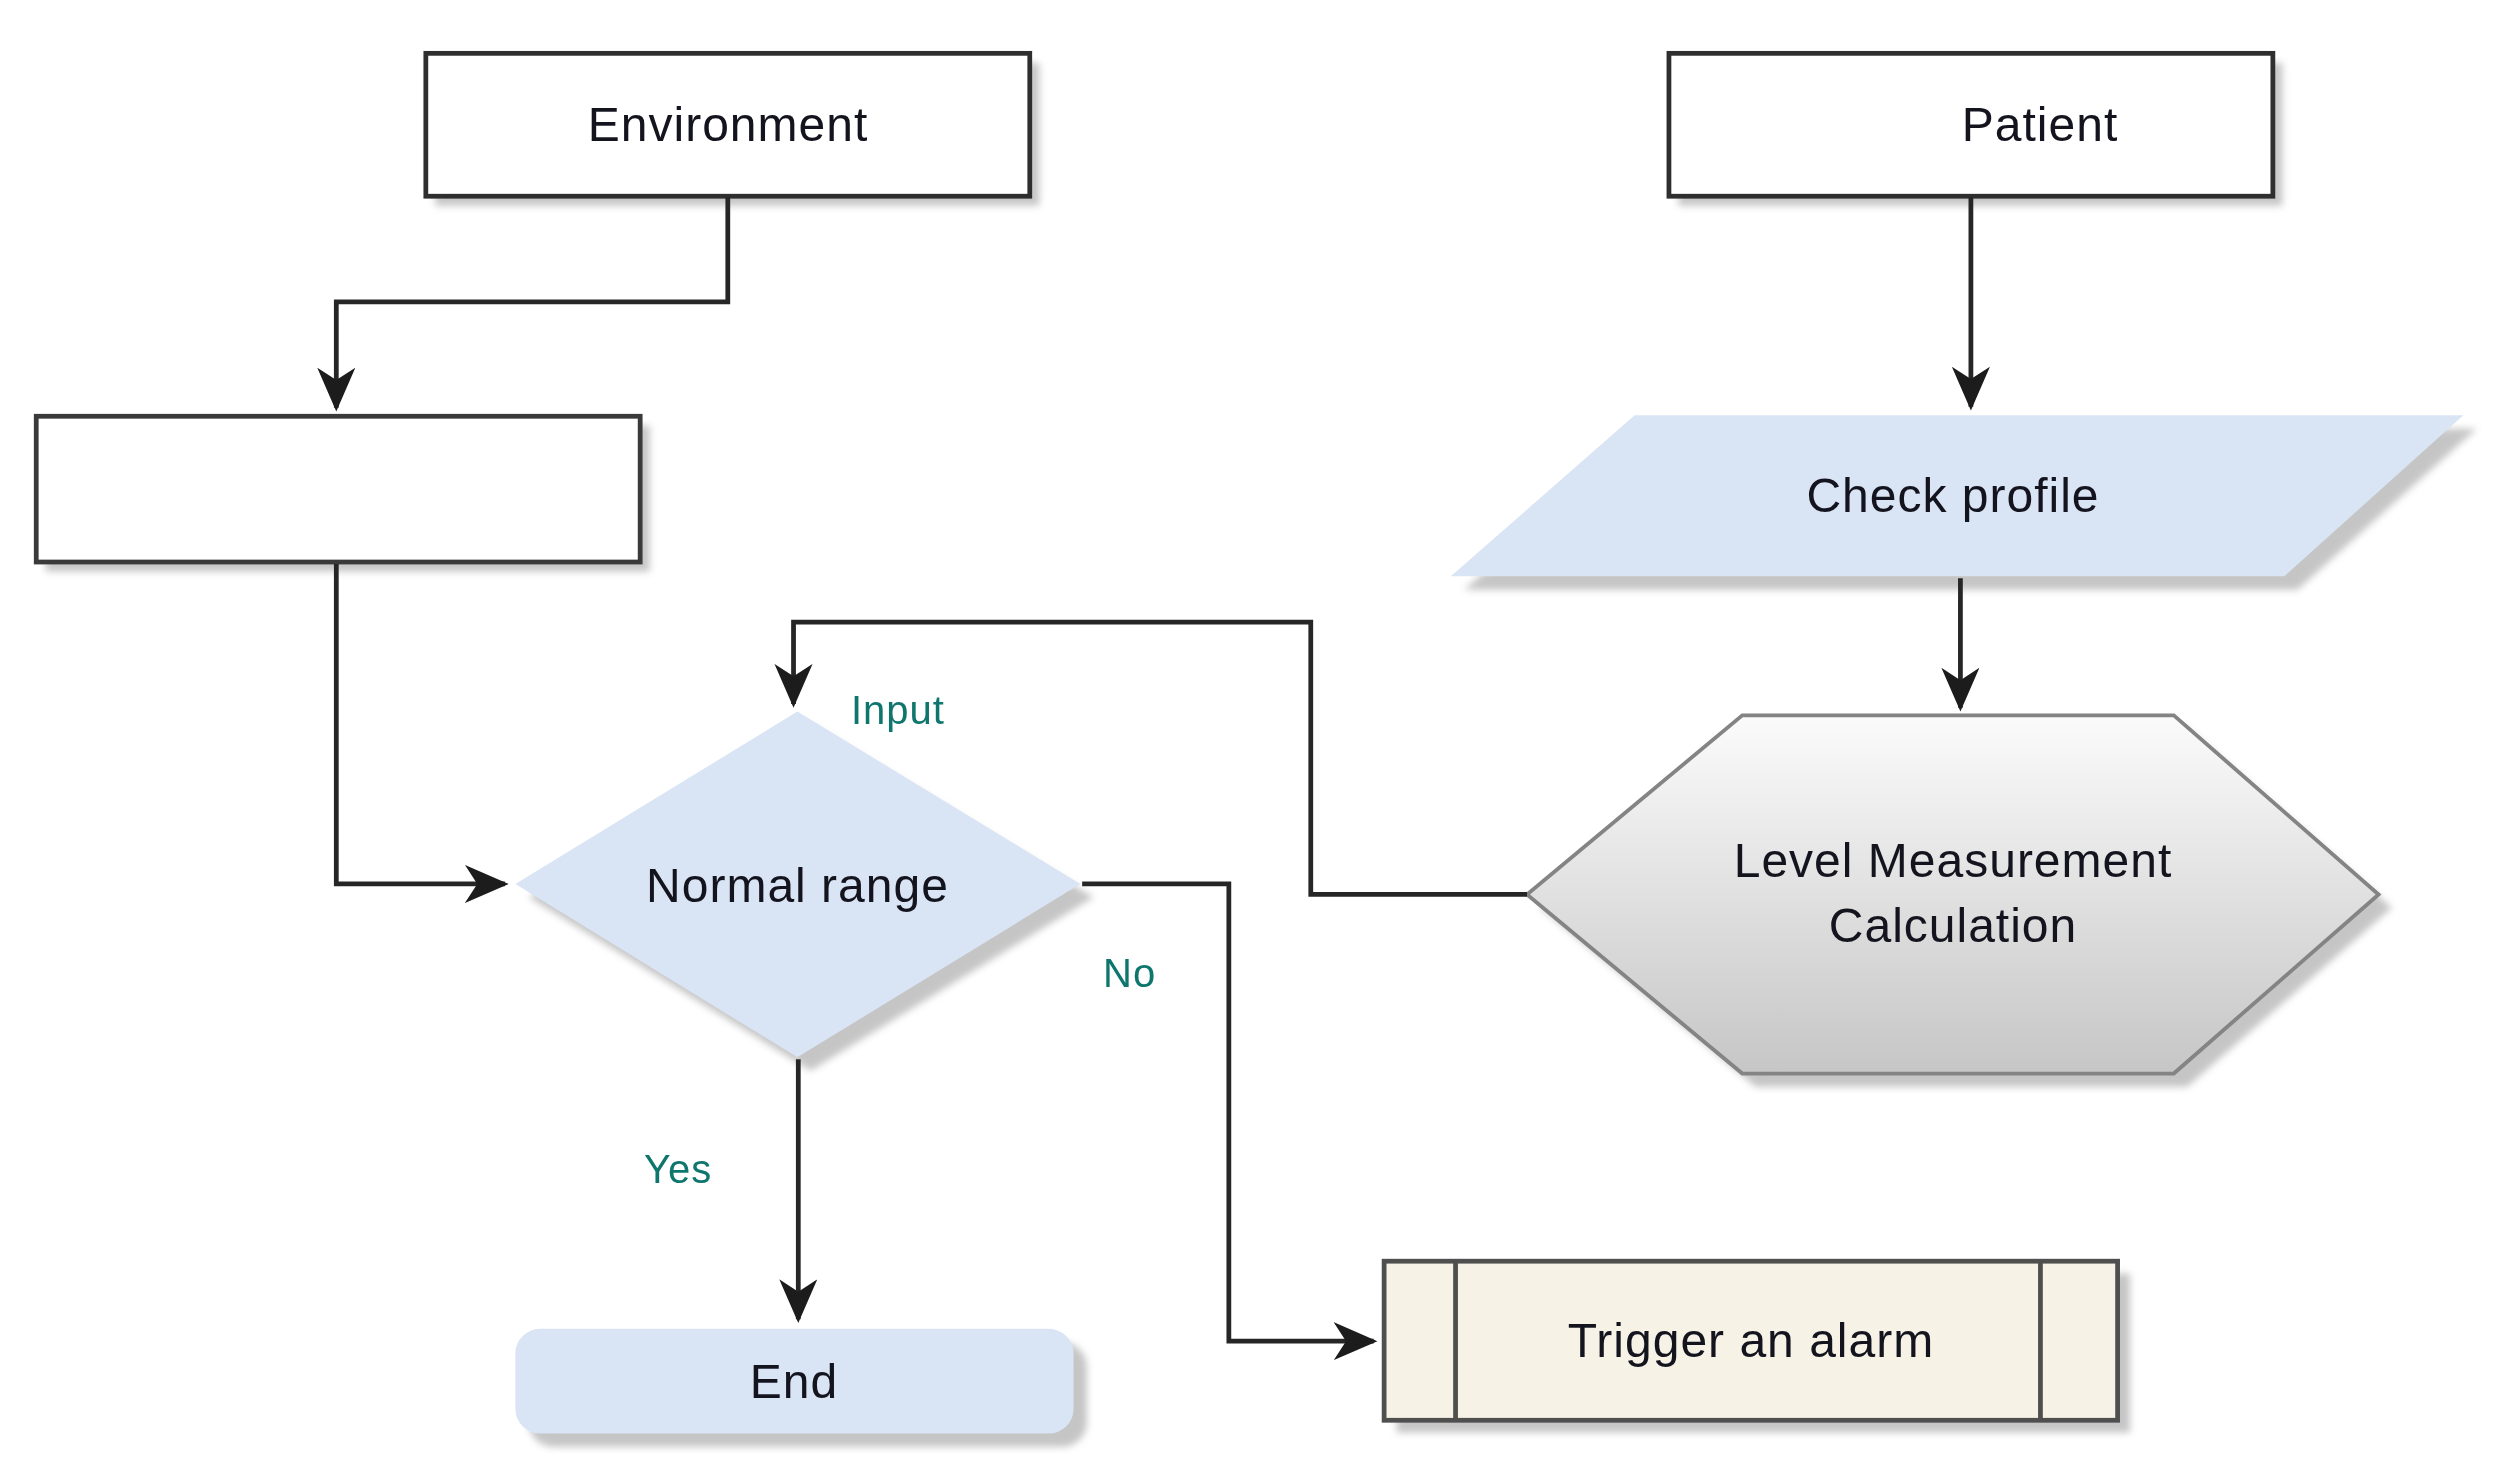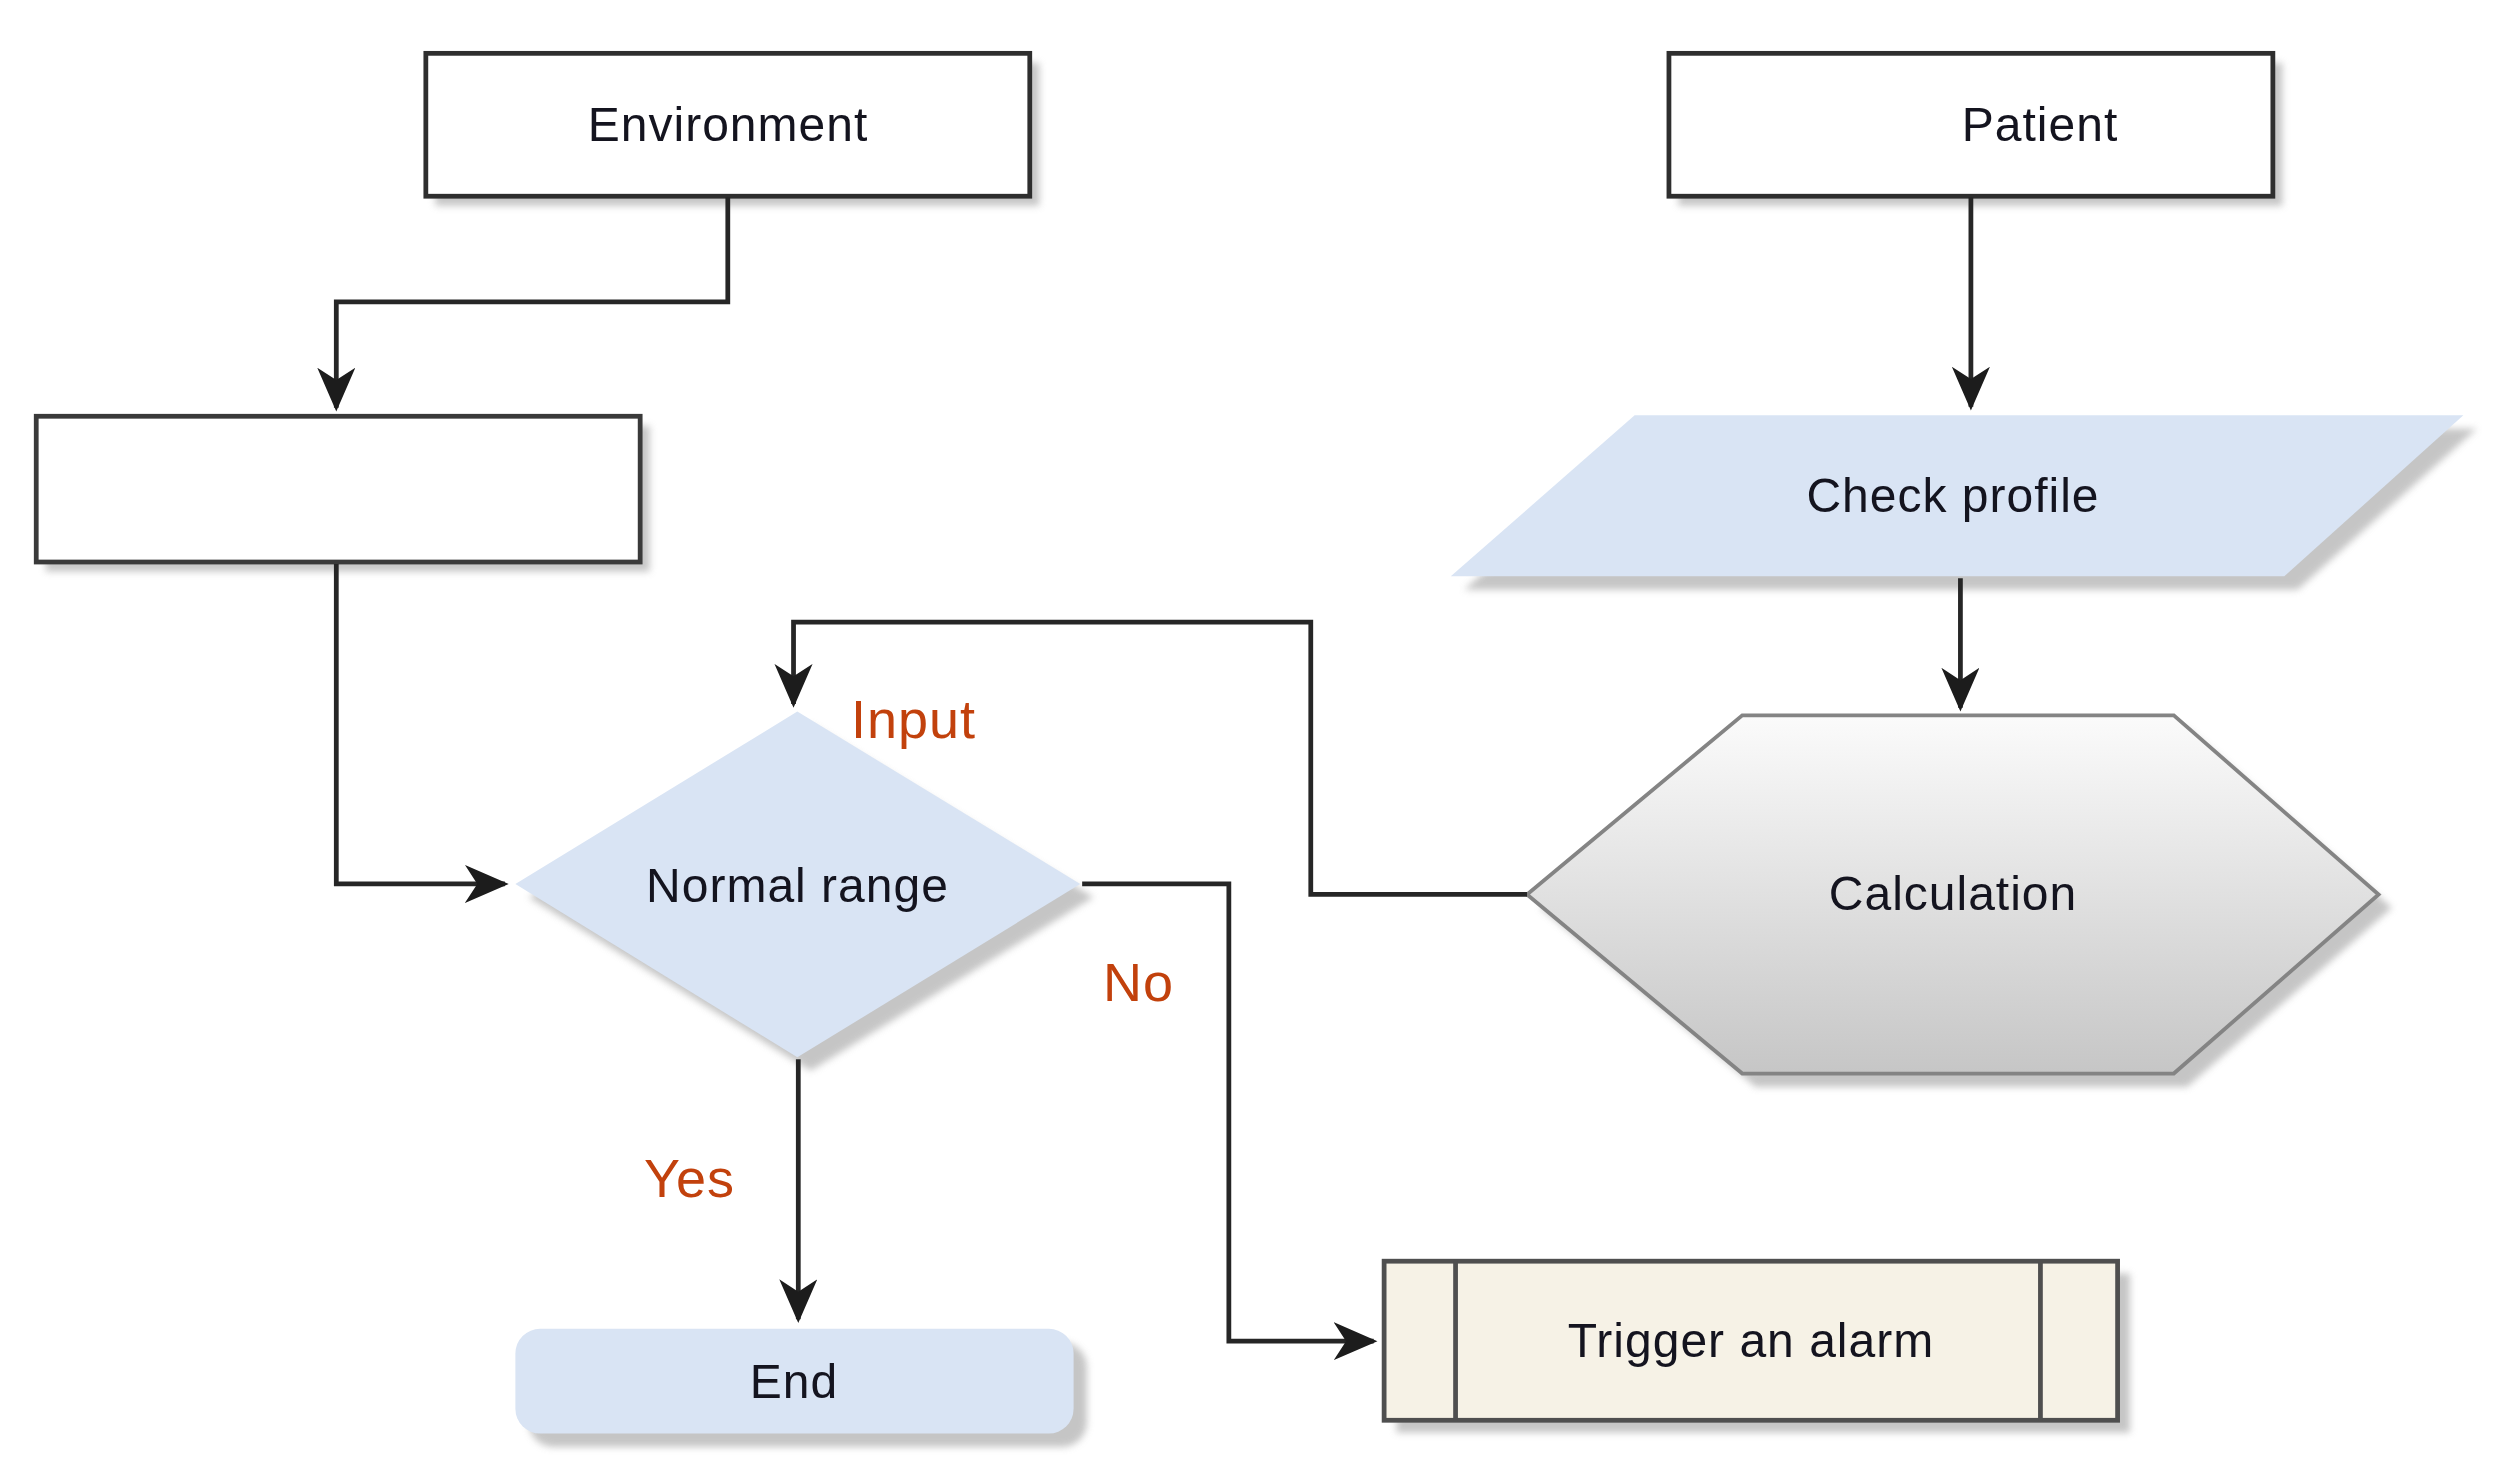--- a/index.html
+++ b/index.html
@@ -20,22 +20,22 @@
     text-align: center;
     color: #14141f;
     font-size: 48px;
     letter-spacing: 1px;
     white-space: nowrap;
     pointer-events: none;
   }
   .lbl.col { flex-direction: column; line-height: 1.35; }
   .edge-lbl {
     position: absolute;
-    color: #c2410c;
-    font-size: 54px;
+    color: #0f766e;
+    font-size: 40px;
     letter-spacing: 1px;
     white-space: nowrap;
     pointer-events: none;
   }
   
   .lbl-environment { left: 426px;  top: 53px;   width: 604px;  height: 143px; text-align: right; }
   .lbl-patient     { left: 1738px; top: 53px;   width: 604px;  height: 143px; }
   .lbl-pm25        { left: 36px;   top: 416px;  width: 604px;  height: 146px; }
   .lbl-check       { left: 1534px; top: 415px;  width: 838px;  height: 161px; }
   .lbl-diamond     { left: 515px;  top: 712px;  width: 565px;  height: 346px; }
@@ -110,20 +110,21 @@
   <div class="lbl lbl-environment">Environment</div>
 
   <div class="lbl lbl-patient">Patient</div>
 
 
   <div class="lbl lbl-check">Check profile</div>
 
   <div class="lbl lbl-diamond">Normal range</div>
 
   <div class="lbl col lbl-hexagon">
+    <div>Level Measurement</div>
     <div>Calculation</div>
   </div>
 
   <div class="lbl lbl-end">End</div>
 
   <div class="lbl lbl-trigger">Trigger an alarm</div>
 
   <div class="edge-lbl edge-lbl-input">Input</div>
 
   <div class="edge-lbl edge-lbl-no">No</div>

